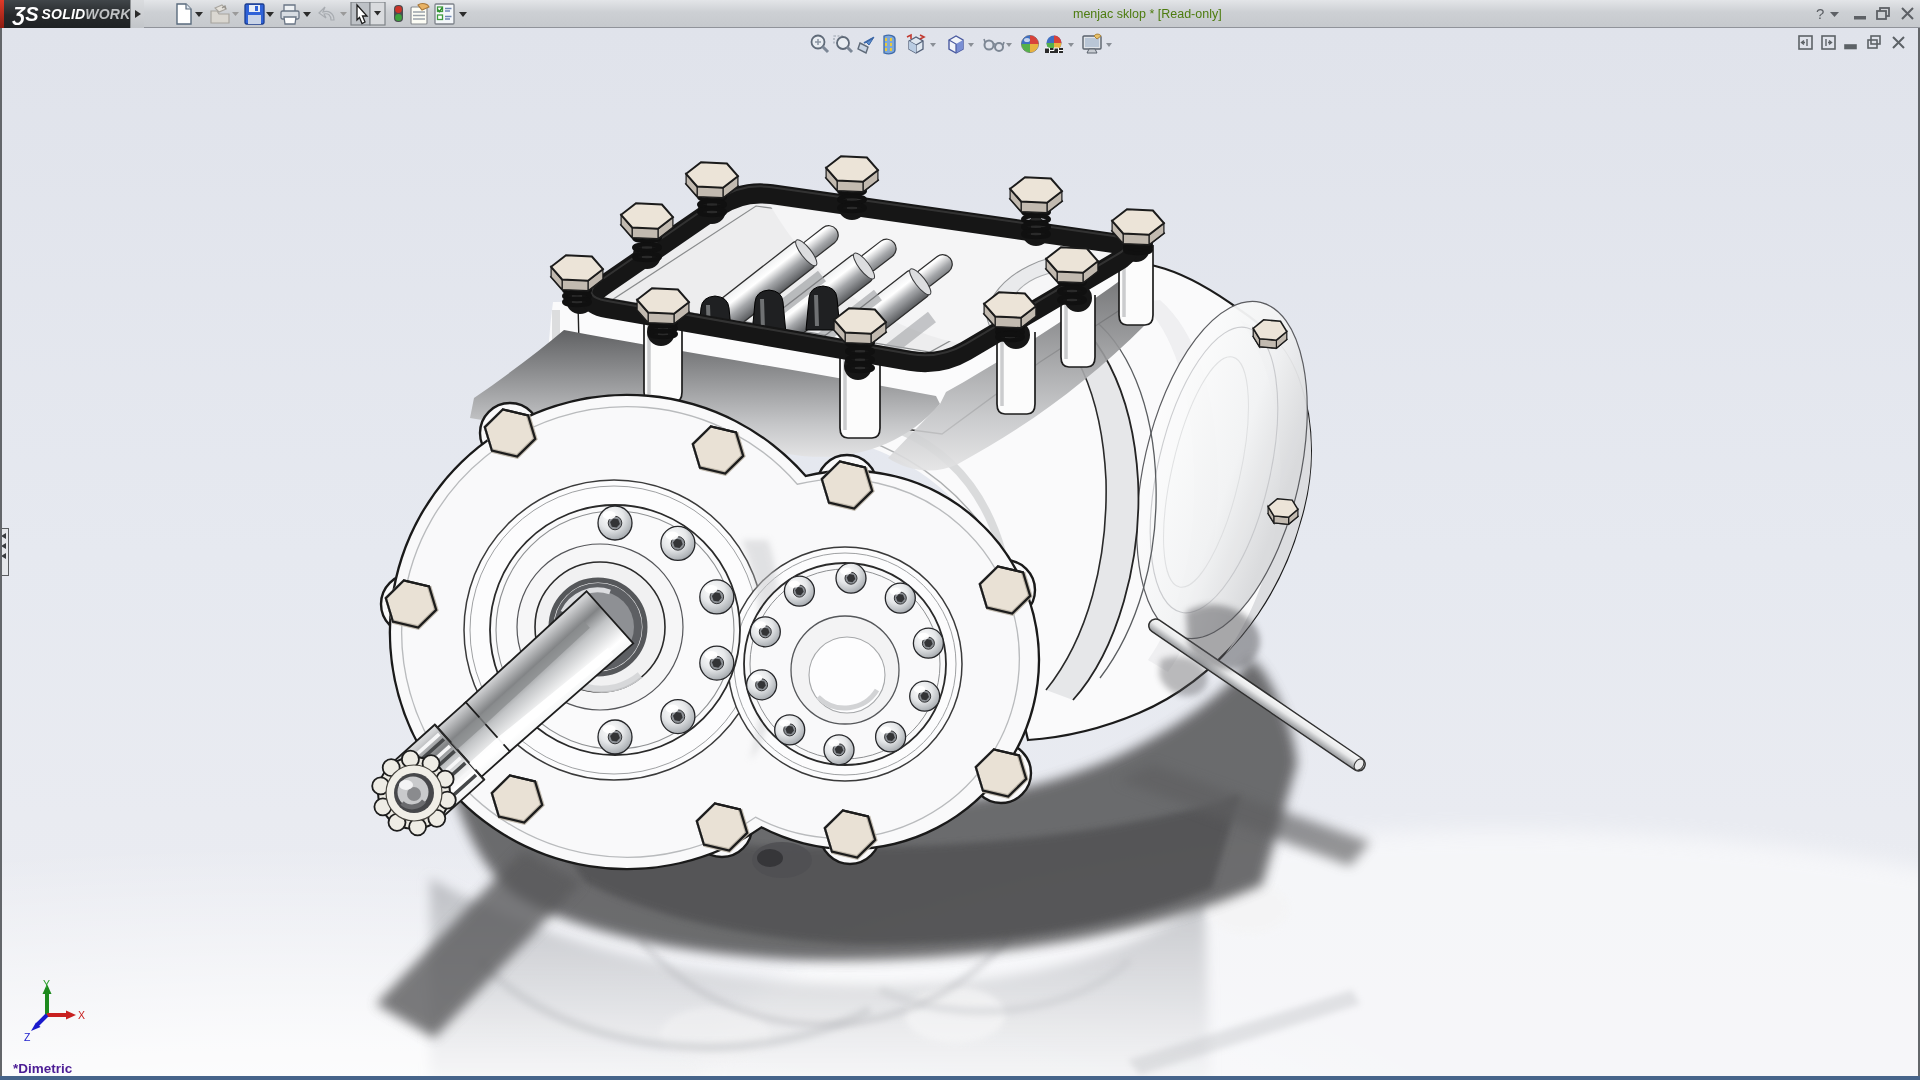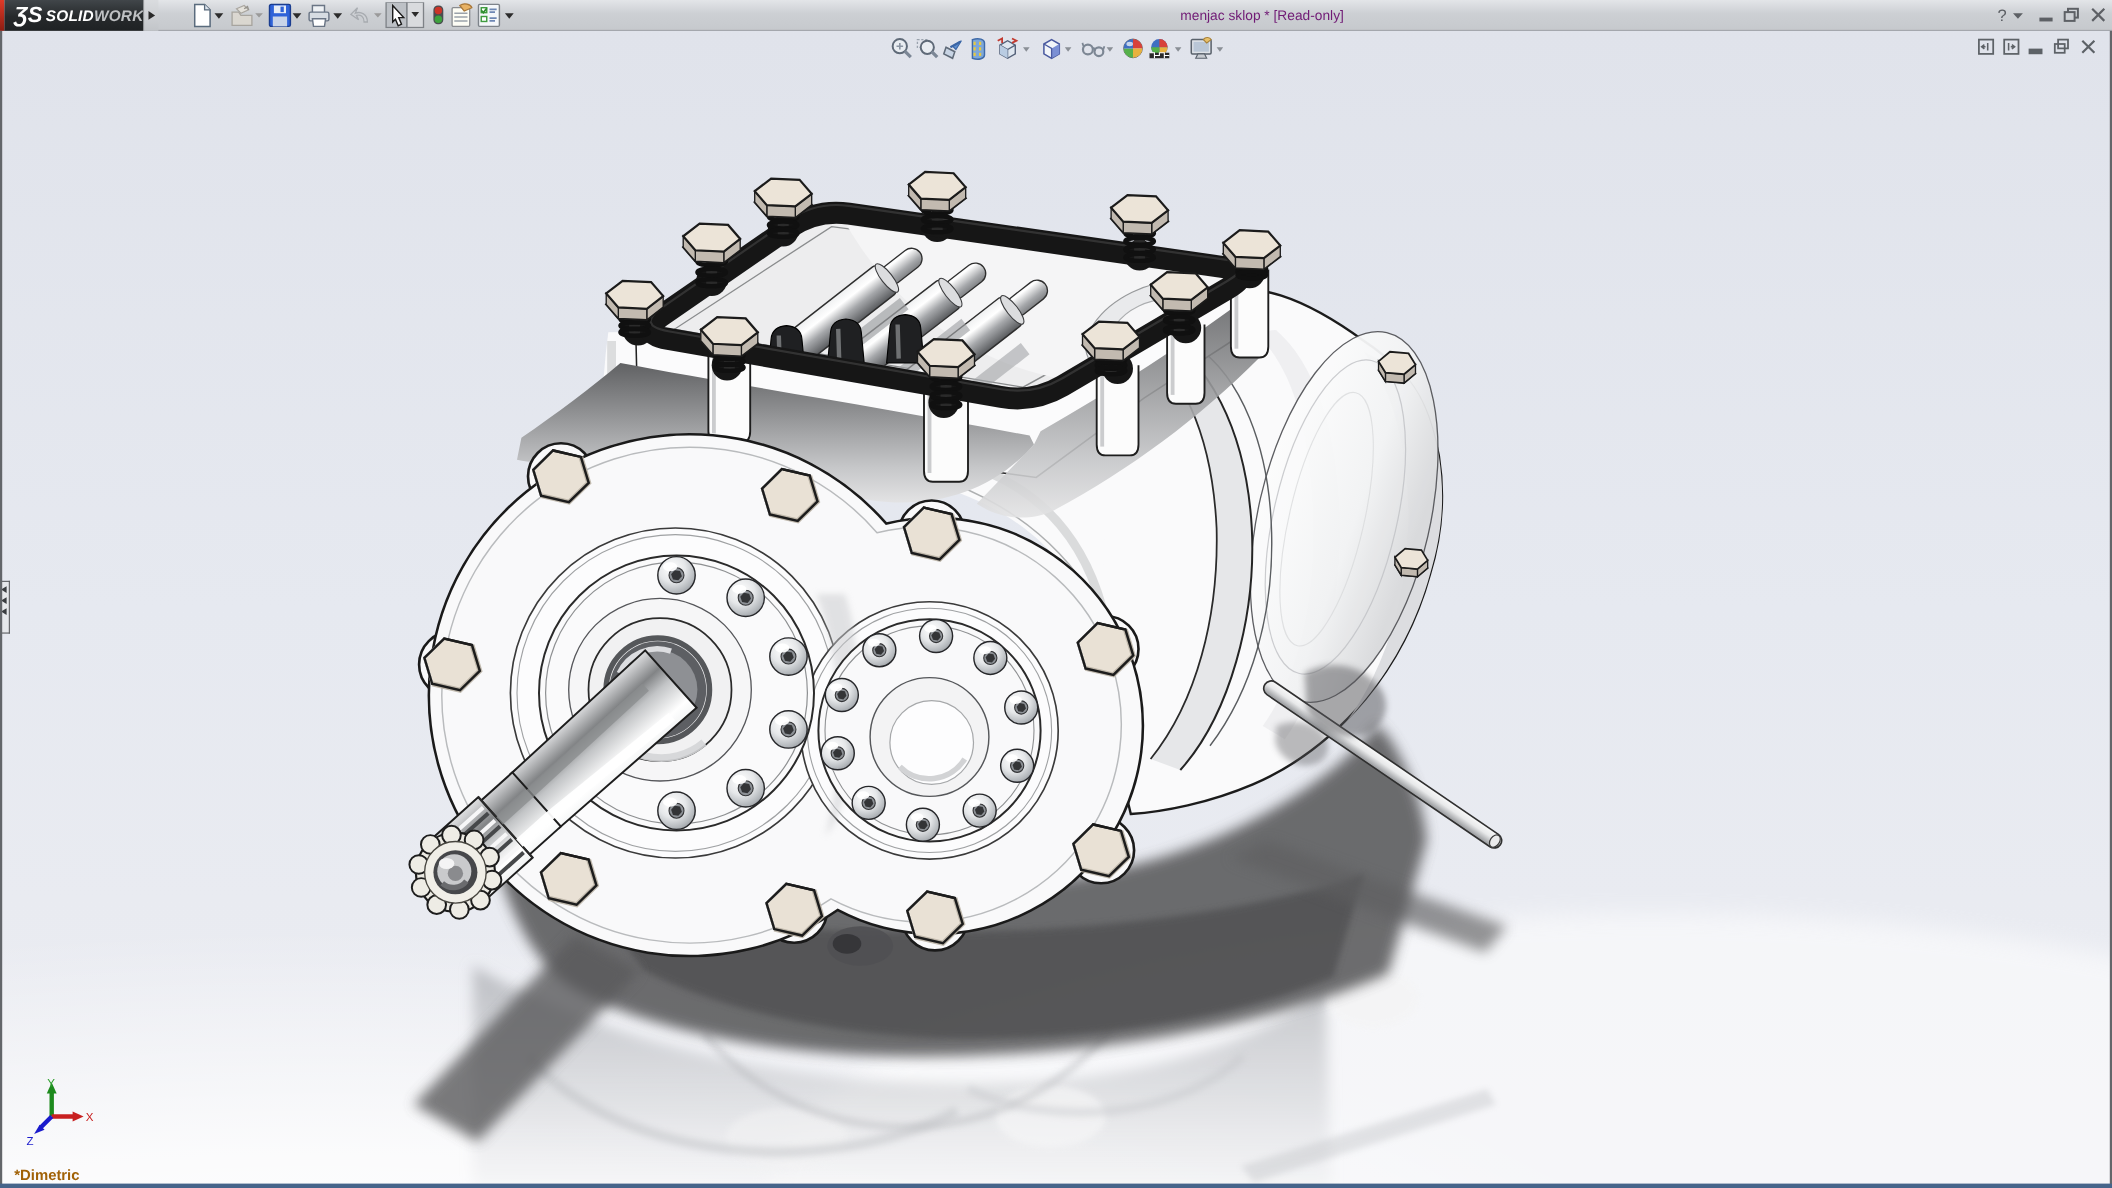--- a/index.html
+++ b/index.html
@@ -8,27 +8,27 @@
 background:linear-gradient(#e3e5e8,#cdd0d4 45%,#c6c9cd);border-bottom:1px solid #90939a;box-sizing:border-box;z-index:10;}
 .redstrip{position:absolute;left:0;top:0;width:4px;height:28px;background:linear-gradient(#e03a28,#8c1d12);z-index:11;}
 .logo{position:absolute;left:4px;top:0;width:126px;height:28px;background:linear-gradient(#41464a,#26292b 55%,#1f2224);
 color:#fff;display:flex;align-items:center;z-index:11;}
 .logo .ds{font-size:20px;font-weight:bold;font-style:italic;margin-left:9px;margin-right:3px;}
 .logo .tx{font-size:14px;font-weight:bold;font-style:italic;letter-spacing:0.2px;}
 .logo .tx span{color:#bfc1c3;}
 .flyout{position:absolute;left:130px;top:0;width:14px;height:28px;background:linear-gradient(#dadcdf,#c2c5c9);
 border-left:1px solid #8f9295;display:flex;align-items:center;justify-content:center;z-index:11;box-sizing:border-box;}
 .flyout:after{content:"";width:0;height:0;border-left:6px solid #2a2a2a;border-top:4px solid transparent;border-bottom:4px solid transparent;}
-.title{position:absolute;left:1073px;top:0;height:28px;line-height:28px;font-size:12.5px;color:#701a75;z-index:11;}
+.title{position:absolute;left:1073px;top:0;height:28px;line-height:28px;font-size:12.5px;color:#4d7c0f;z-index:11;}
 .tbicons{position:absolute;left:176px;top:2px;z-index:11;}
 .winbtns{position:absolute;left:1814px;top:4px;z-index:11;}
 .vpbtns{position:absolute;left:1798px;top:34px;z-index:6;}
 .lefttab{position:absolute;left:0;top:528px;width:9px;height:48px;background:#e6e8eb;border:1px solid #5a5d60;border-left:none;z-index:6;box-sizing:border-box;}
 .lefttab i{display:block;margin:4px 1px;width:0;height:0;border-right:5px solid #3a3d40;border-top:3.5px solid transparent;border-bottom:3.5px solid transparent;}
-.dimetric{position:absolute;left:13px;top:1061px;font-size:13.5px;font-weight:bold;color:#a16207;z-index:6;}
+.dimetric{position:absolute;left:13px;top:1061px;font-size:13.5px;font-weight:bold;color:#4c1d95;z-index:6;}
 .sideL{position:absolute;left:0;top:28px;width:2px;height:1049px;background:#63666a;z-index:8;}
 .sideR{position:absolute;left:1918px;top:28px;width:2px;height:1049px;background:#63666a;z-index:8;}
 #triad{position:absolute;left:16px;top:978px;z-index:6;}
 #hud{position:absolute;left:806px;top:32px;z-index:6;}
 .botline{position:absolute;left:0;top:1076px;width:1920px;height:4px;background:#46648a;z-index:12;}
 </style></head>
 <body>
 <svg id="scene" width="1920" height="1080" viewBox="0 0 1920 1080">
 <defs>
 <linearGradient id="bgG" x1="0" y1="0" x2="0" y2="1">

